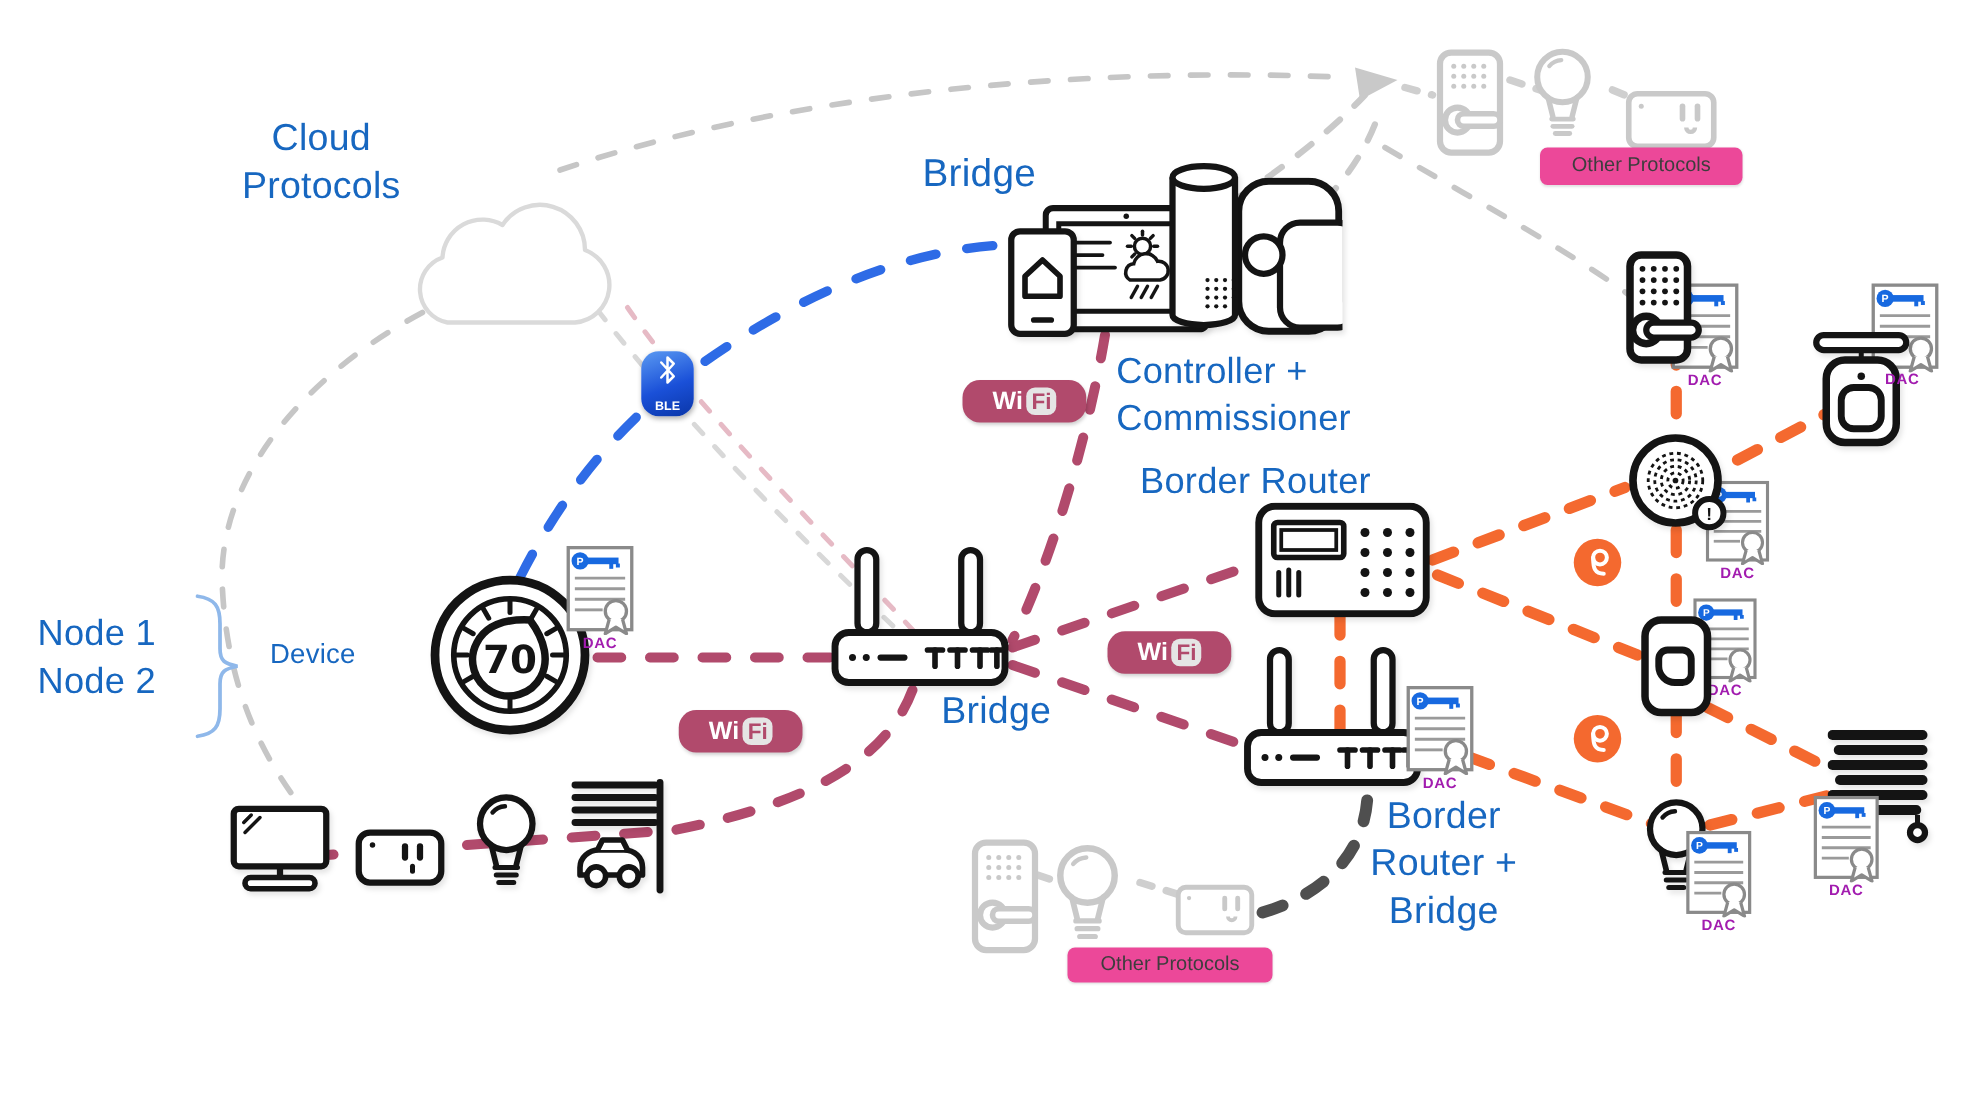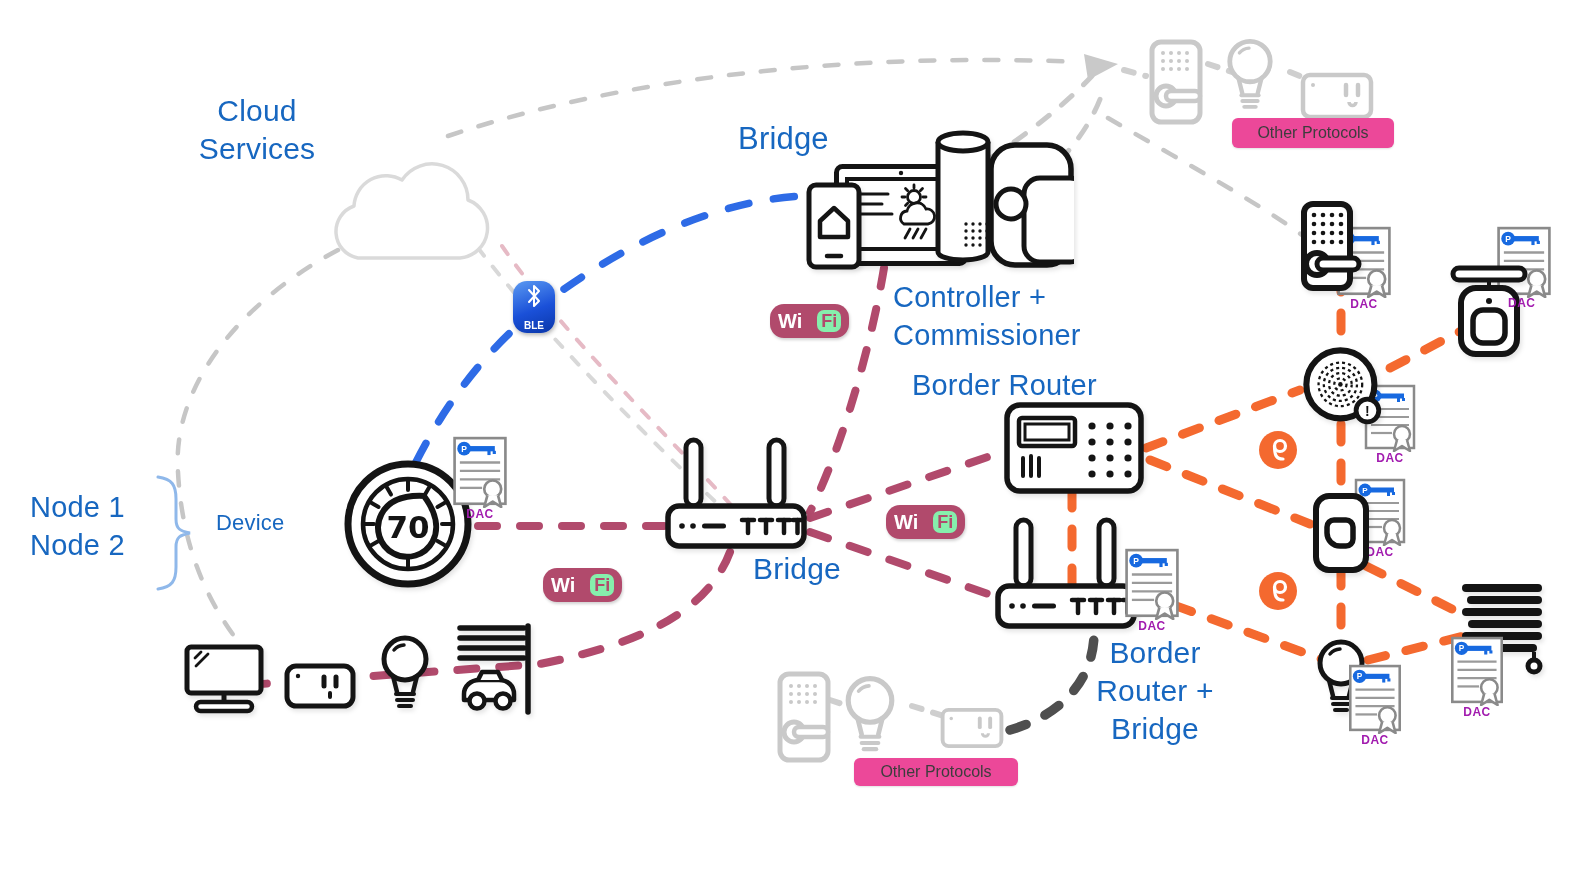--- a/index.html
+++ b/index.html
@@ -13,25 +13,25 @@
   .lbl.center{text-align:center;}
   .dac{position:absolute;z-index:2;}
   .dac svg{display:block;}
   .dac-label{position:absolute;z-index:5;font-size:12px;font-weight:bold;color:#a21caf;
              letter-spacing:0.5px;}
   .dac .dac-label{left:50%;top:100%;transform:translateX(-50%);margin-top:-1px;}
   .op-box{position:absolute;z-index:4;background:#ec4899;border-radius:6px;color:#3d3d3d;
           font-size:16px;display:flex;align-items:center;justify-content:center;
           box-shadow:0 1px 2px rgba(0,0,0,0.12);}
   .wifi{position:absolute;z-index:3;background:#b14a6c;border-radius:14px;height:34px;
-        display:flex;align-items:center;justify-content:center;padding:0 8px;gap:3px;
+        display:flex;align-items:center;justify-content:center;padding:0 24px;gap:3px;
         box-shadow:1px 2px 3px rgba(0,0,0,0.18);}
   .wifi .wi{color:#fff;font-weight:bold;font-size:20px;}
-  .wifi .fibox{background:#86efac;color:#b14a6c;font-weight:bold;font-size:18px;
-               border-radius:7px;padding:0 4px;line-height:22px;margin-left:12px;}
+  .wifi .fibox{background:#e5e5e5;color:#b14a6c;font-weight:bold;font-size:18px;
+               border-radius:7px;padding:0 4px;line-height:22px;}
   .ble{position:absolute;z-index:3;width:42px;height:52px;border-radius:14px;
        background:linear-gradient(160deg,#5b9af2 0%,#1a50d8 55%,#0a36a8 100%);
        display:flex;flex-direction:column;align-items:center;justify-content:center;
        box-shadow:1px 2px 4px rgba(0,0,0,0.3);}
   .ble .txt{color:#fff;font-size:10px;font-weight:bold;margin-top:-2px;}
   .thread{position:absolute;z-index:3;width:38px;height:38px;border-radius:50%;
           background:#f4692f;display:flex;align-items:center;justify-content:center;}
 </style>
 </head>
 <body>
@@ -607,21 +607,21 @@
     <svg width="22" height="24" viewBox="0 0 22 24">
       <circle cx="13" cy="8" r="5.5" fill="none" stroke="#fff" stroke-width="3.2"></circle>
       <path d="M7.5 8 C7.5 17 9 21 16 21" fill="none" stroke="#fff" stroke-width="3.2" stroke-linecap="round"></path>
     </svg>
   </div>
 
   <svg class="flat" style="left:150px;top:474px;z-index:4;" width="46" height="120" viewBox="0 0 46 120">
     <path d="M8 3 C22 5 26 11 26 25 L26 45 C26 55 30 57 40 59 C30 61 26 63 26 73 L26 93 C26 107 22 113 8 115" fill="none" stroke="#8fb8ea" stroke-width="3" stroke-linecap="round"></path>
   </svg>
 
-  <div class="lbl center" style="left:150px;top:92px;width:214px;font-size:30px;"><span>Cloud</span><br><span>Services</span></div>
+  <div class="lbl center" style="left:150px;top:92px;width:214px;font-size:30px;"><span>Cloud</span><br><span>Protocols</span></div>
   <div class="lbl" style="left:738px;top:120px;font-size:31px;">Bridge</div>
   <div class="lbl" style="left:912px;top:366px;">Border Router</div>
   <div class="lbl" style="left:893px;top:278px;"><span>Controller +</span><br><span>Commissioner</span></div>
   <div class="lbl" style="left:753px;top:550px;font-size:30px;">Bridge</div>
   <div class="lbl center" style="left:1080px;top:634px;width:150px;font-size:30px;"><span>Border</span><br><span>Router +</span><br><span>Bridge</span></div>
   <div class="lbl" style="left:30px;top:488px;text-align:right;"><span>Node 1</span><br><span>Node 2</span></div>
   <div class="lbl" style="left:216px;top:504px;font-size:22px;">Device</div>
 
 </div>
 

